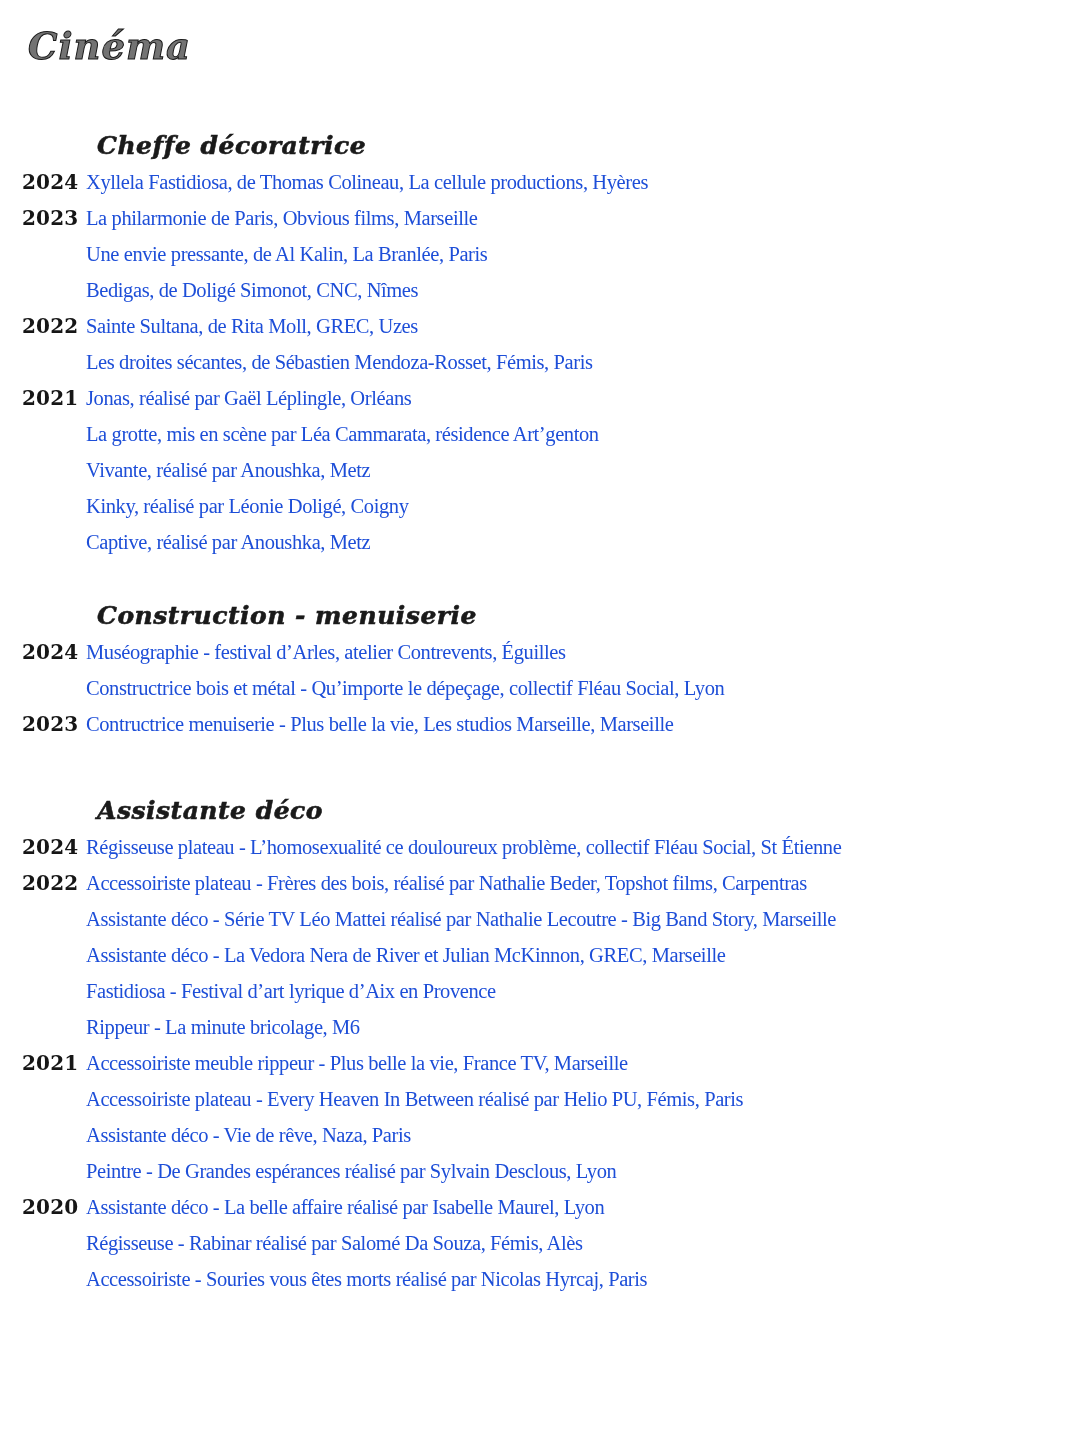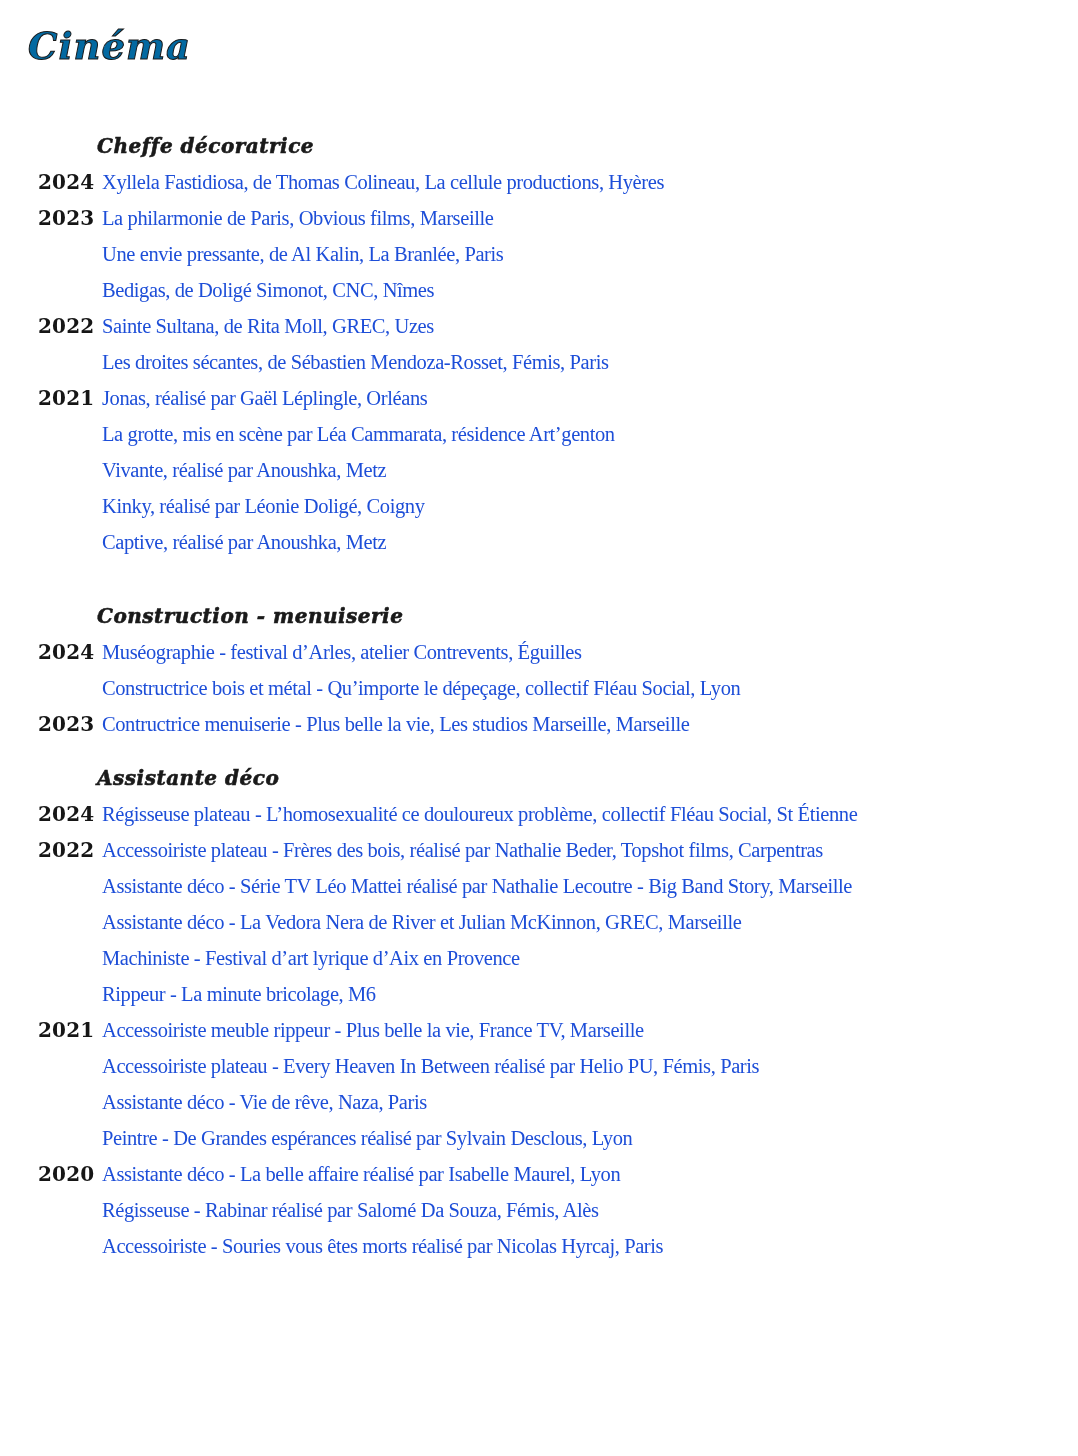--- a/index.html
+++ b/index.html
@@ -22,42 +22,42 @@
     padding-top: 24px;
   }
   .page-title {
     margin: 0 0 0 28px;
     font-family: "DejaVu Serif", serif;
     font-style: italic;
     font-weight: bold;
     font-size: 37px;
     line-height: 44px;
     letter-spacing: 1px;
-    color: #0369a1;
+    color: #737373;
     -webkit-text-stroke: 1px #181818;
   }
   .section { margin: 0; }
   .section:nth-of-type(1) { margin-top: 62px; }
   .section:nth-of-type(2) { margin-top: 40px; }
-  .section:nth-of-type(3) { margin-top: 20px; }
+  .section:nth-of-type(3) { margin-top: 53px; }
   .section-heading {
     margin: 0 0 2px 97px;
     font-family: "DejaVu Serif", serif;
     font-style: italic;
     font-weight: bold;
-    font-size: 20px;
+    font-size: 25px;
     line-height: 32px;
     letter-spacing: 0.5px;
     color: #1a1a1a;
     -webkit-text-stroke: 0.6px #1a1a1a;
   }
   .row {
     display: flex;
     align-items: flex-start;
-    padding-left: 38px;
+    padding-left: 22px;
     line-height: 36px;
     white-space: nowrap;
   }
   .year {
     flex: 0 0 64px;
     width: 64px;
     font-family: "DejaVu Serif", serif;
     font-weight: bold;
     font-size: 20px;
     letter-spacing: 0.2px;
@@ -175,21 +175,21 @@
     <span class="text">Assistante déco - Série TV Léo Mattei réalisé par Nathalie Lecoutre - Big Band Story, Marseille</span>
   </div>
 
   <div class="row">
     <span class="year"></span>
     <span class="text">Assistante déco - La Vedora Nera de River et Julian McKinnon, GREC, Marseille</span>
   </div>
 
   <div class="row">
     <span class="year"></span>
-    <span class="text">Machiniste - Festival d’art lyrique d’Aix en Provence</span>
+    <span class="text">Fastidiosa - Festival d’art lyrique d’Aix en Provence</span>
   </div>
 
   <div class="row">
     <span class="year"></span>
     <span class="text">Rippeur - La minute bricolage, M6</span>
   </div>
 
   <div class="row">
     <span class="year">2021</span>
     <span class="text">Accessoiriste meuble rippeur - Plus belle la vie, France TV, Marseille</span>

